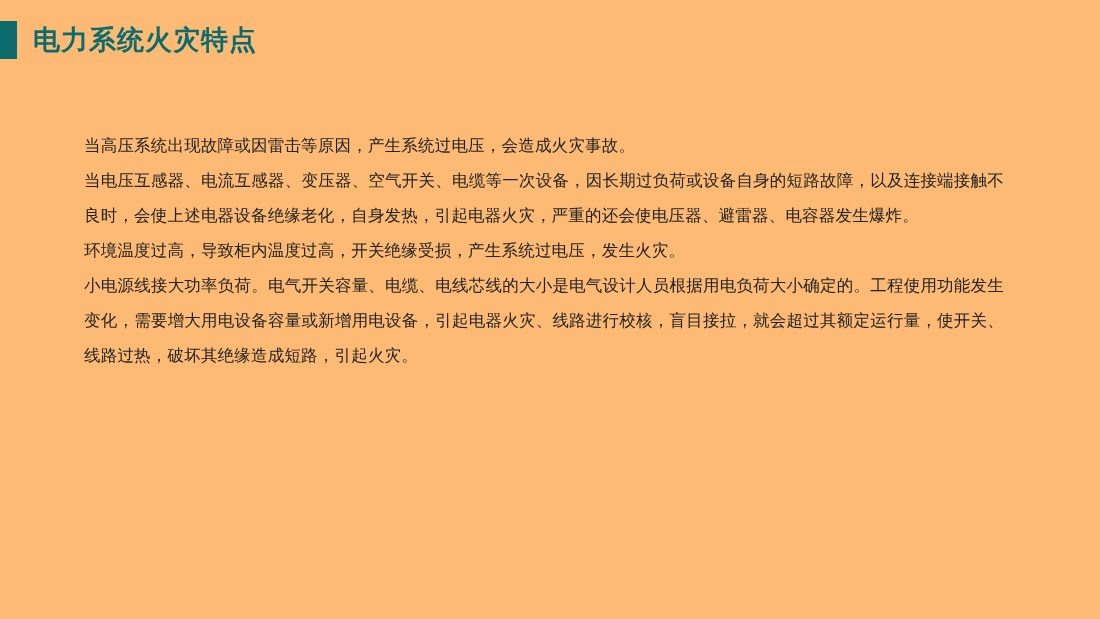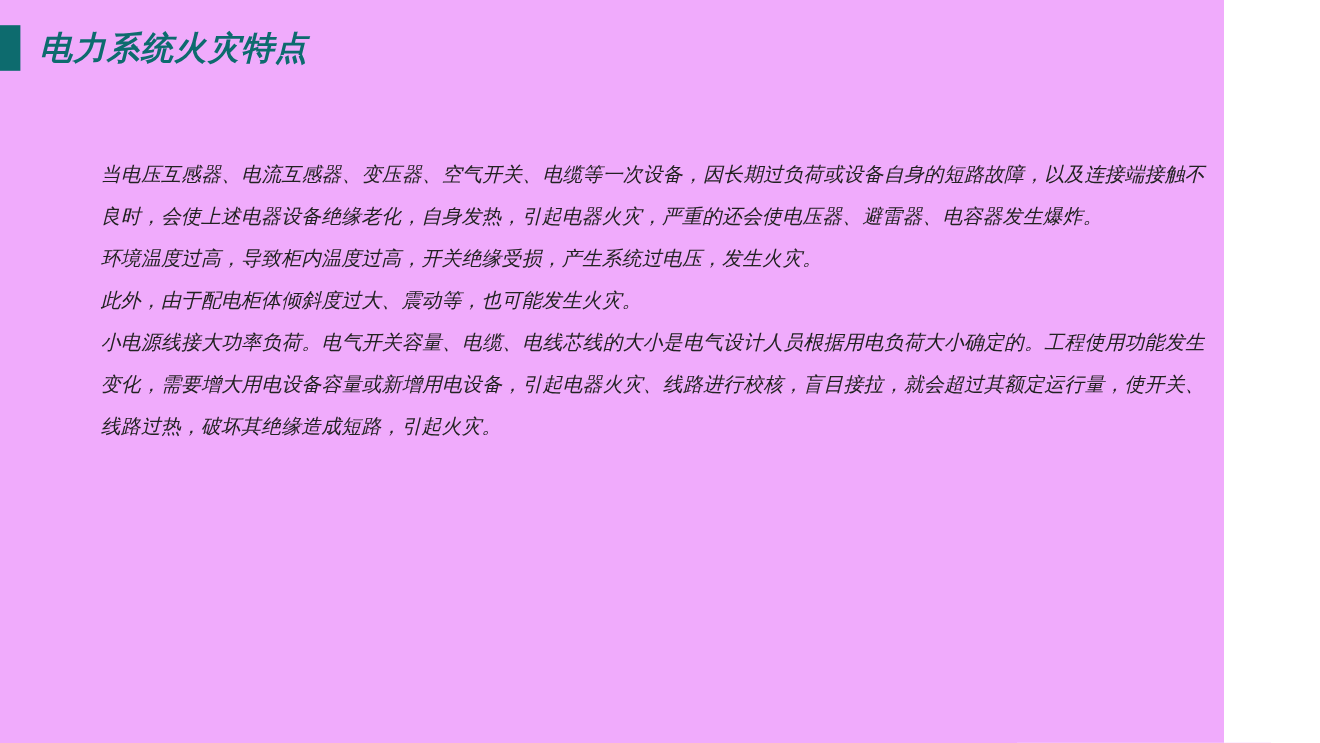--- a/index.html
+++ b/index.html
@@ -8,25 +8,24 @@
   }
   body {
     width: 1100px;
     height: 619px;
     background: #ffffff;
     font-family: "Liberation Sans", sans-serif;
     overflow: hidden;
   }
   .slide {
     position: relative;
-    width: 1020px;
+    width: 1100px;
     height: 619px;
-    background: #f0abfc;
+    background: #fdba74;
     box-sizing: border-box;
-    font-style: italic;
   }
   .title-row {
     position: absolute;
     left: 0;
     top: 20px;
     display: flex;
     align-items: center;
     height: 40px;
   }
   .title-bar {
@@ -64,19 +63,19 @@
 <body>
 
 <div class="slide">
 
   <div class="title-row">
     <div class="title-bar"></div>
     <div class="title-text">电力系统火灾特点</div>
   </div>
 
   <div class="body-block">
+    <p class="para">当高压系统出现故障或因雷击等原因，产生系统过电压，会造成火灾事故。</p>
     <p class="para">当电压互感器、电流互感器、变压器、空气开关、电缆等一次设备，因长期过负荷或设备自身的短路故障，以及连接端接触不良时，会使上述电器设备绝缘老化，自身发热，引起电器火灾，严重的还会使电压器、避雷器、电容器发生爆炸。</p>
     <p class="para">环境温度过高，导致柜内温度过高，开关绝缘受损，产生系统过电压，发生火灾。</p>
-    <p class="para">此外，由于配电柜体倾斜度过大、震动等，也可能发生火灾。</p>
     <p class="para">小电源线接大功率负荷。电气开关容量、电缆、电线芯线的大小是电气设计人员根据用电负荷大小确定的。工程使用功能发生变化，需要增大用电设备容量或新增用电设备，引起电器火灾、线路进行校核，盲目接拉，就会超过其额定运行量，使开关、线路过热，破坏其绝缘造成短路，引起火灾。</p>
   </div>
 
 </div>
 
 </body></html>

